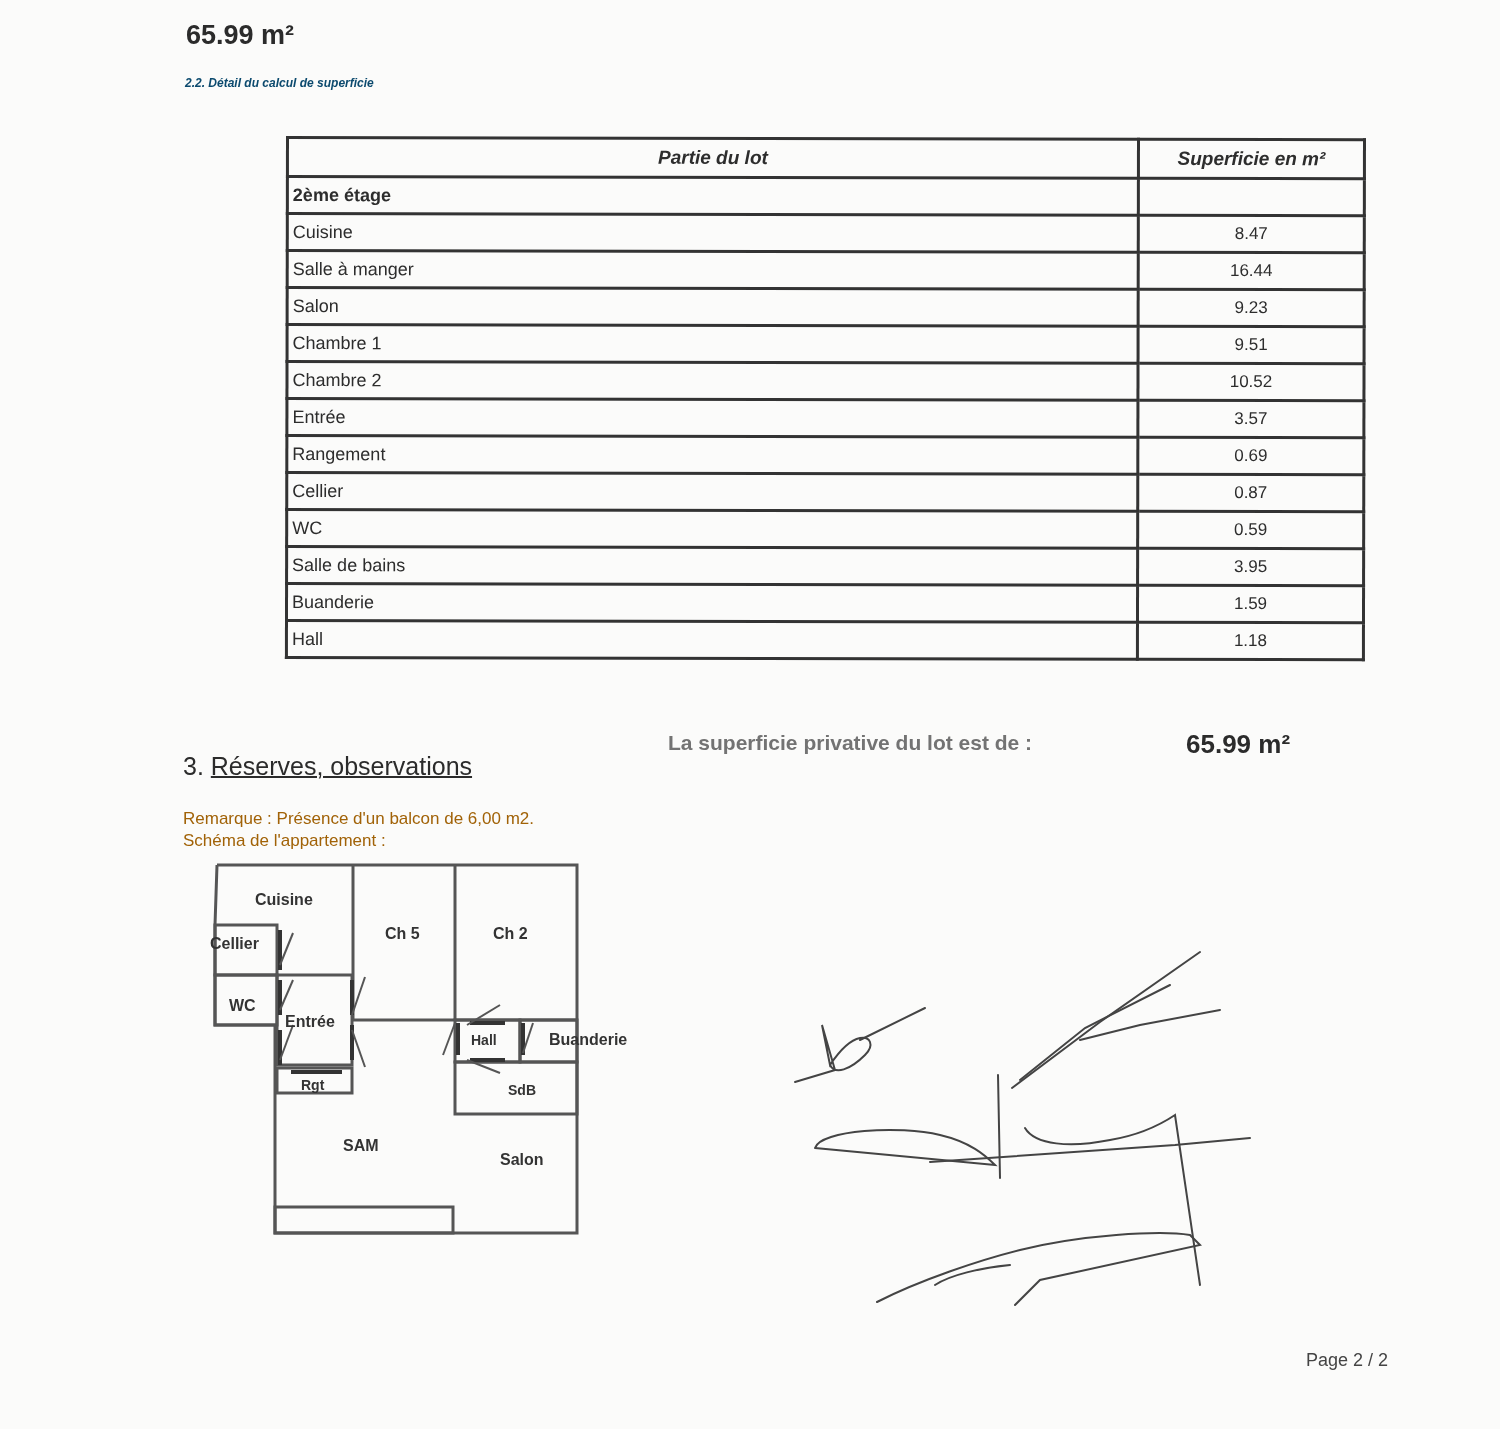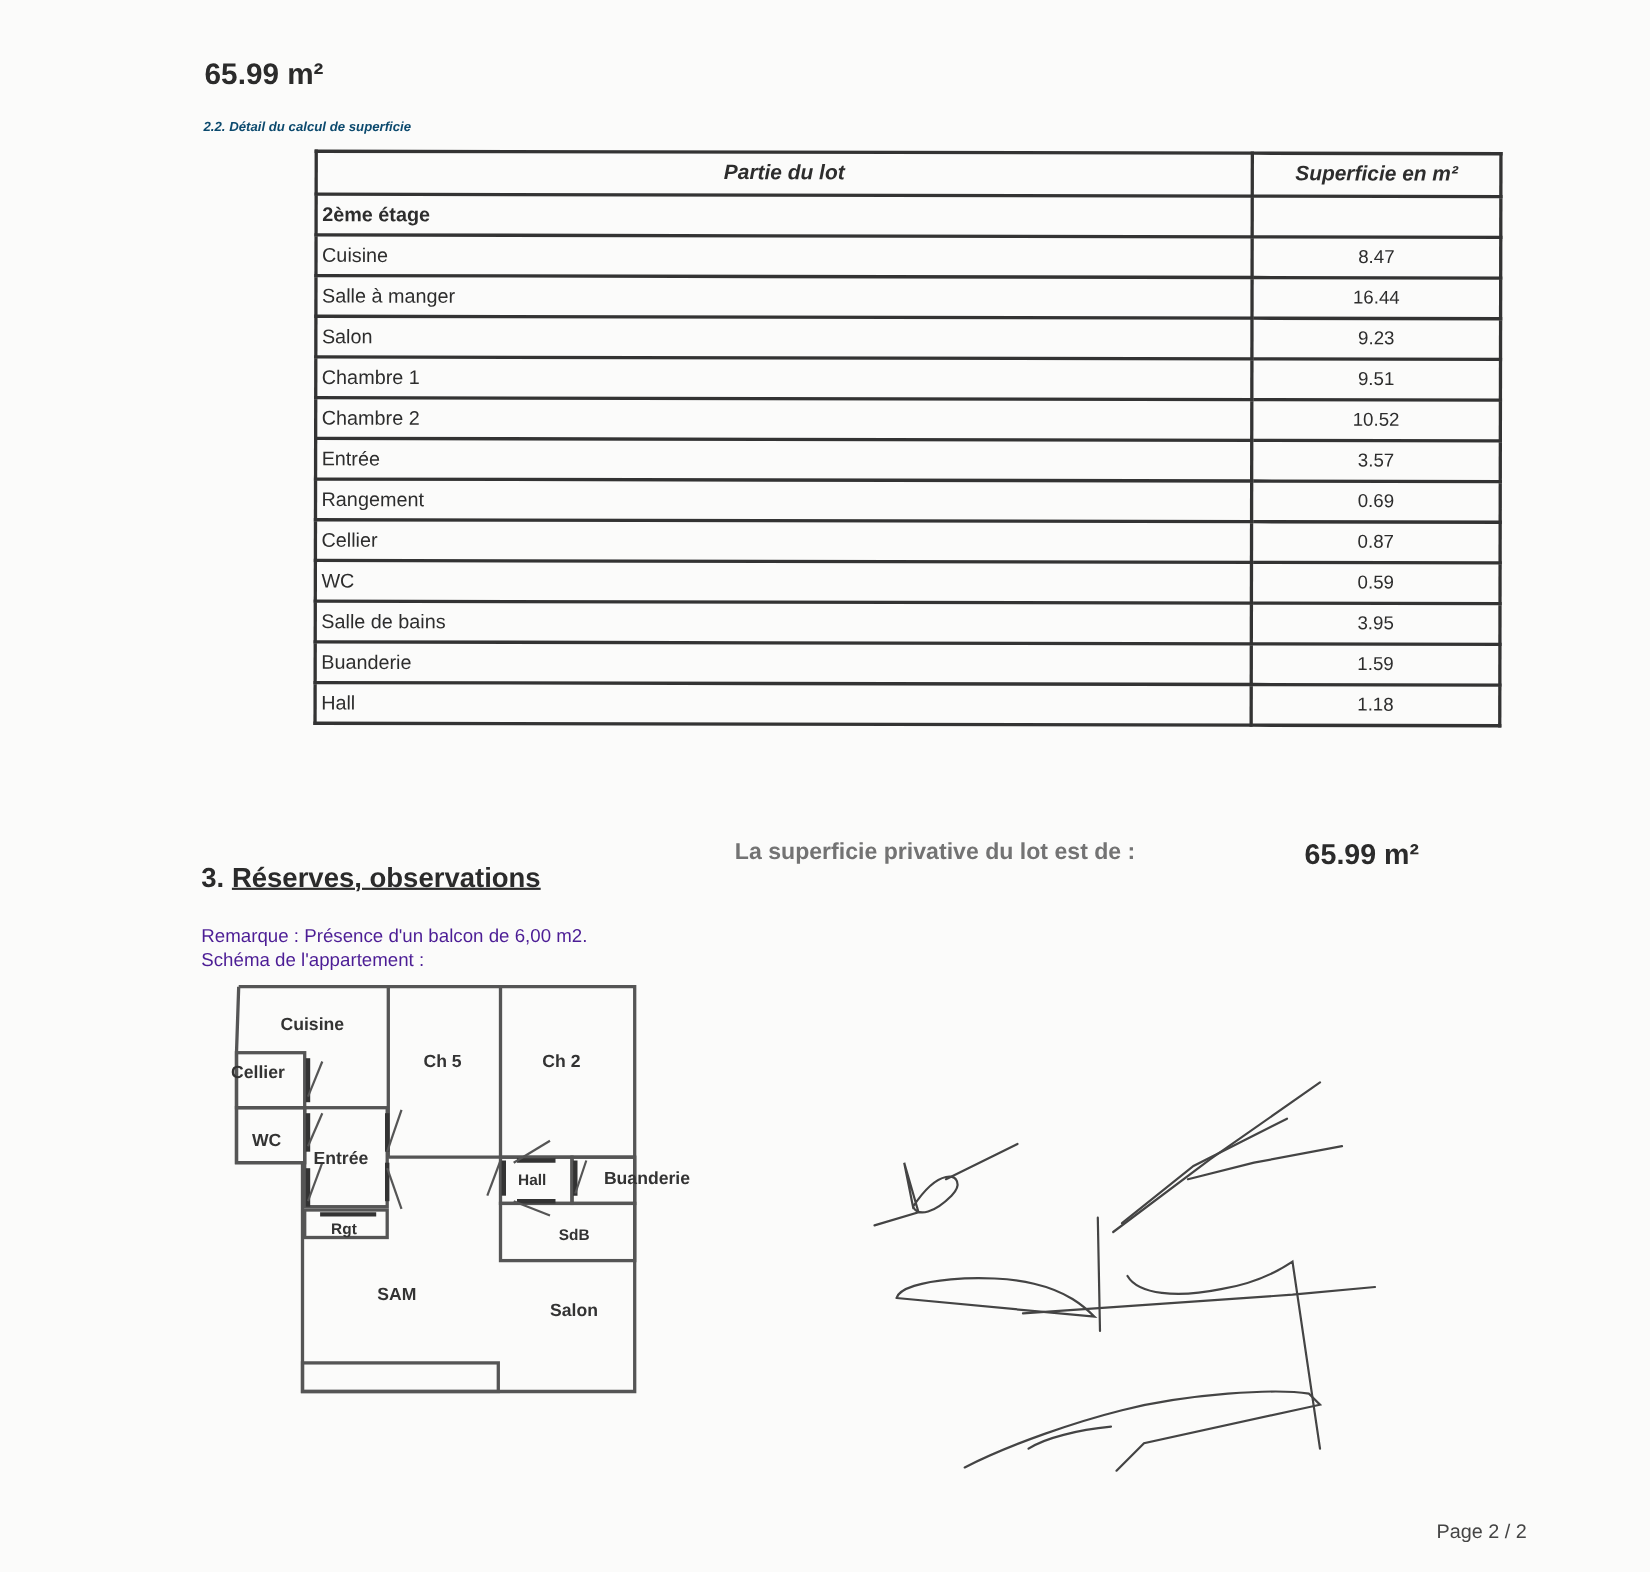--- a/index.html
+++ b/index.html
@@ -2,40 +2,40 @@
 <html><head>
 <meta charset="utf-8">
 <style>
   html, body { margin: 0; padding: 0; }
   body {
     width: 1500px; height: 1429px; position: relative; overflow: hidden;
     background: #fbfbfa;
     font-family: "Liberation Sans", sans-serif;
     color: #2a2a2a;
   }
-  .abs { position: absolute; margin-top: 32px; }
+  .abs { position: absolute; }
   .total-top { left: 186px; top: 20px; font-size: 27px; font-weight: bold; color: #2b2b2b; }
   .section-22 { left: 185px; top: 76px; font-size: 12px; font-weight: bold; font-style: italic; color: #0c4a6e; }
   table.lot {
     position: absolute; left: 286px; top: 136px; width: 1080px;
     border-collapse: collapse; transform: rotate(0.12deg); transform-origin: left top;
   }
   table.lot td, table.lot th {
     border: 3px solid #333; padding: 0 4px; height: 34px; font-size: 18px;
     color: #2d2d2d; font-weight: normal;
   }
   table.lot th { font-style: italic; font-weight: bold; font-size: 19px; height: 36px; }
   table.lot th.col-a { width: 840px; }
   table.lot td.val { text-align: center; font-size: 17px; margin-left: 28px; }
   table.lot td.floor { font-weight: bold; }
   .summary-label { left: 668px; top: 731px; font-size: 21px; font-weight: bold; color: #737373; }
   .summary-value { left: 1186px; top: 729px; font-size: 26px; font-weight: bold; color: #2b2b2b; }
-  .section-3 { left: 183px; top: 752px; font-size: 25px; font-weight: bold; color: #2b2b2b; }
+  .section-3 { left: 183px; top: 752px; font-size: 25px; font-weight: normal; color: #2b2b2b; }
   .section-3 .u { text-decoration: underline; text-decoration-thickness: 2px; }
-  .remark { left: 183px; top: 808px; font-size: 17px; color: #4c1d95; line-height: 22px; }
+  .remark { left: 183px; top: 808px; font-size: 17px; color: #a16207; line-height: 22px; }
   .plan { left: 205px; top: 855px; width: 450px; height: 400px; }
   .plan-label { position: absolute; font-weight: bold; font-size: 16px; color: #333; }
   .signatures { left: 780px; top: 930px; width: 500px; height: 400px; }
   .page-num { left: 1306px; top: 1350px; font-size: 18px; font-weight: normal; color: #444; }
 </style>
 </head>
 <body>
 
 <div class="abs total-top">65.99 m²</div>
 <div class="abs section-22">2.2. Détail du calcul de superficie</div>

